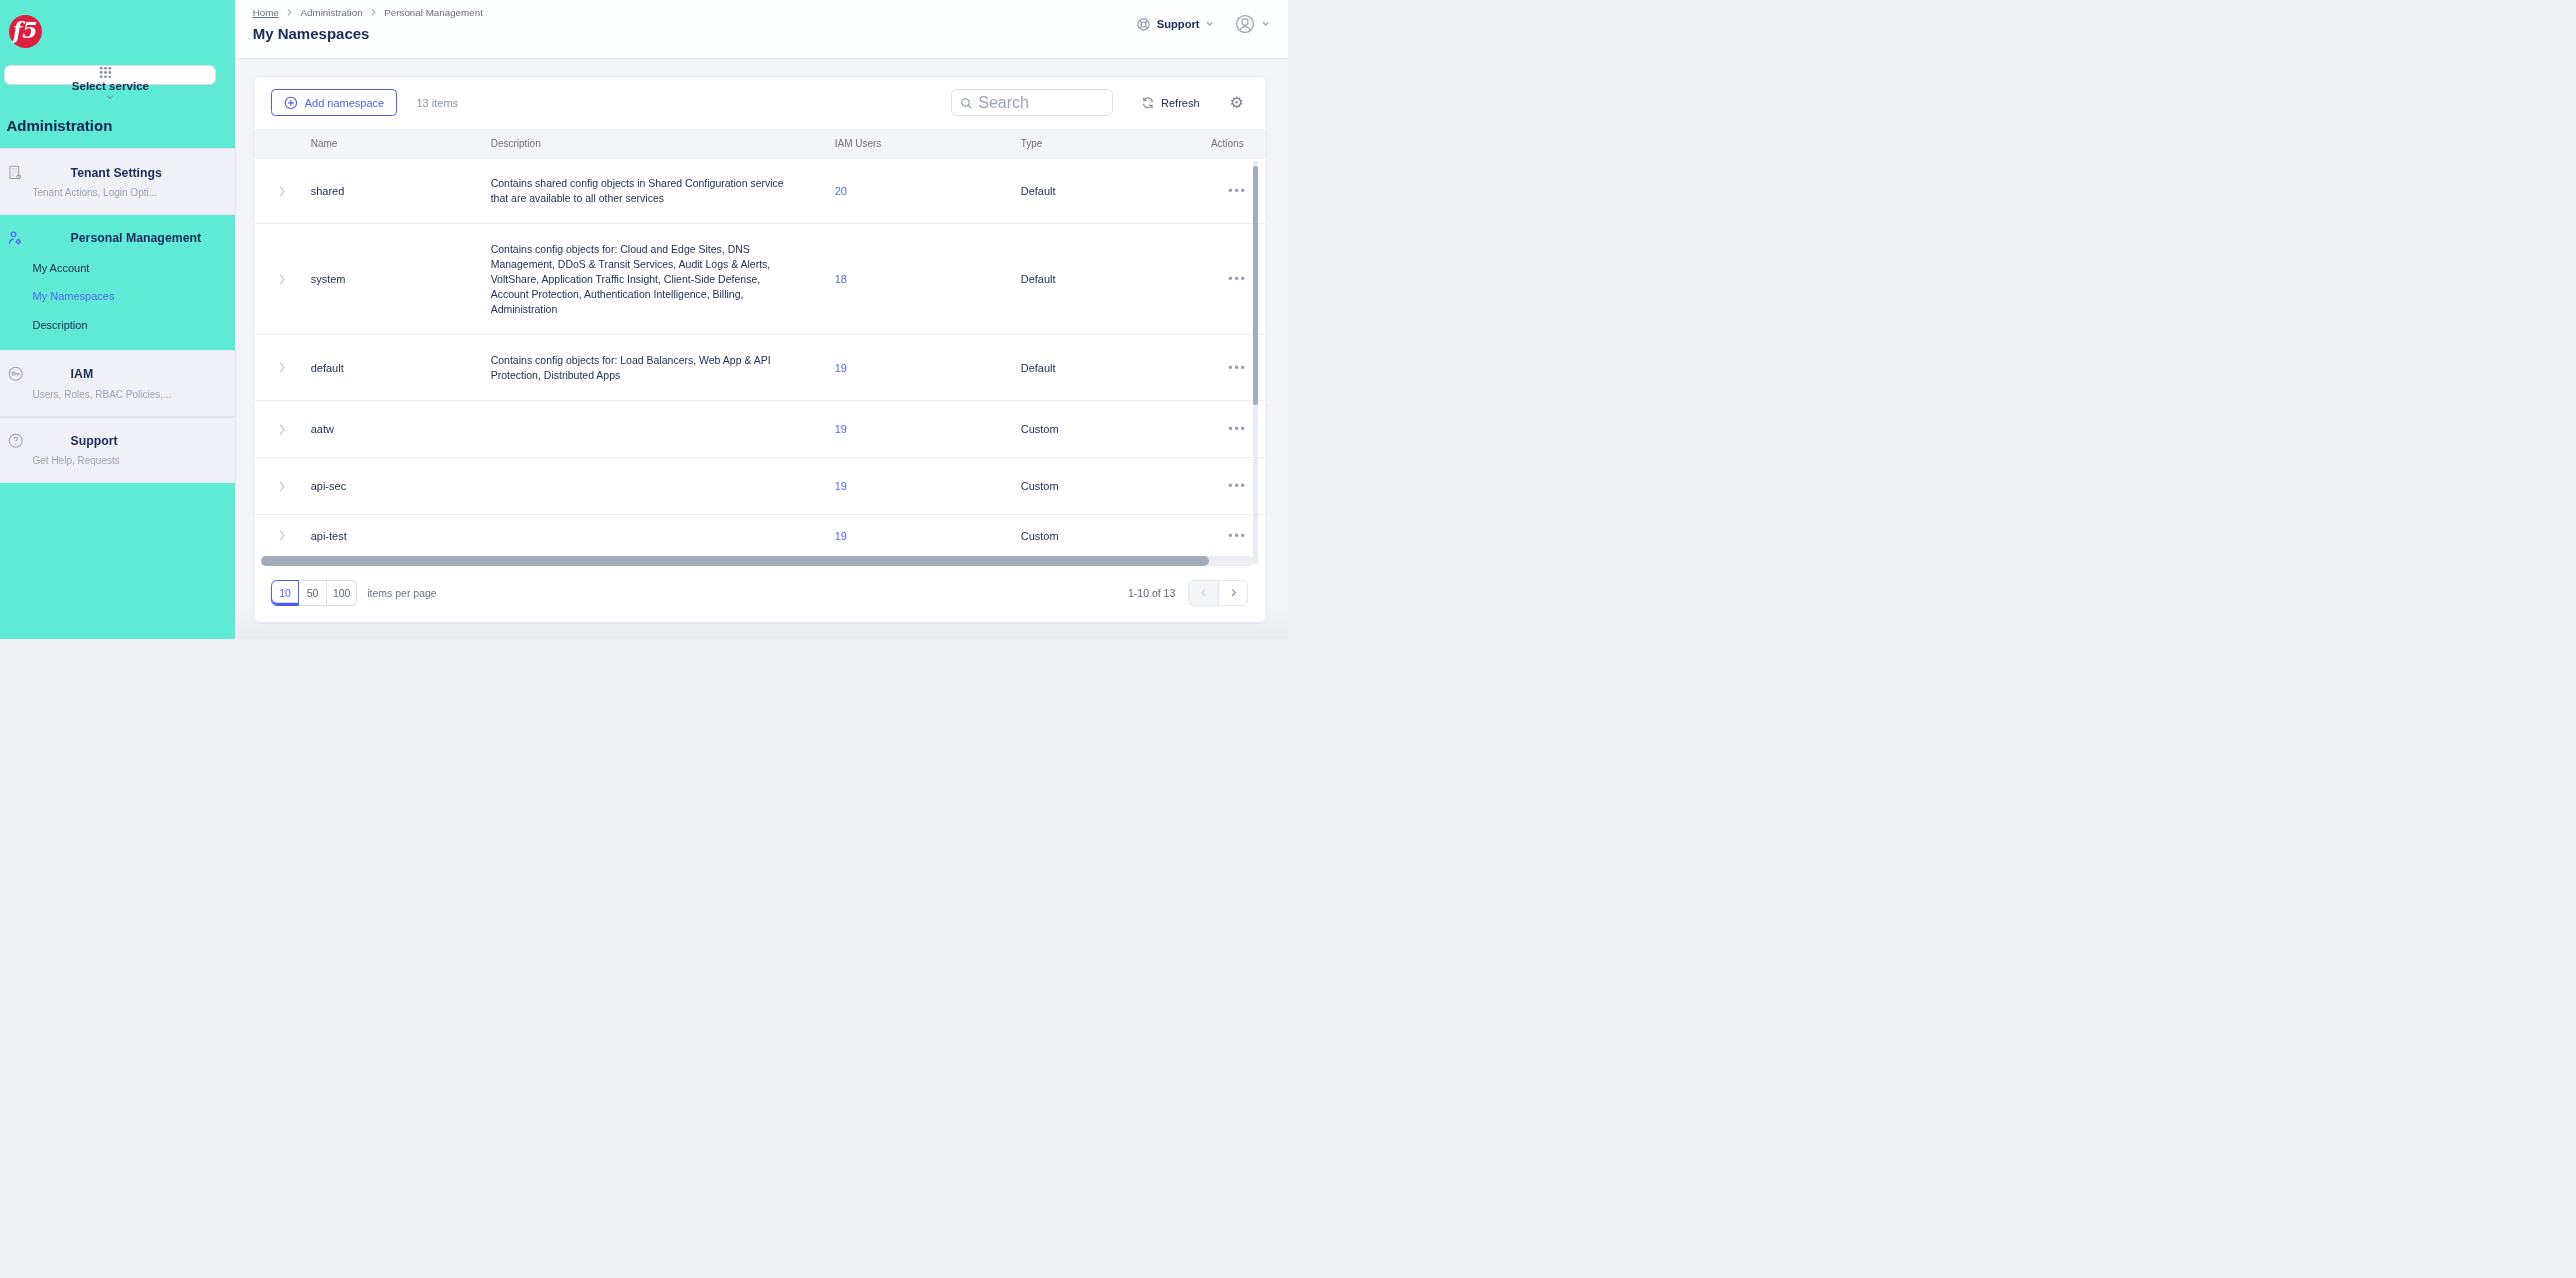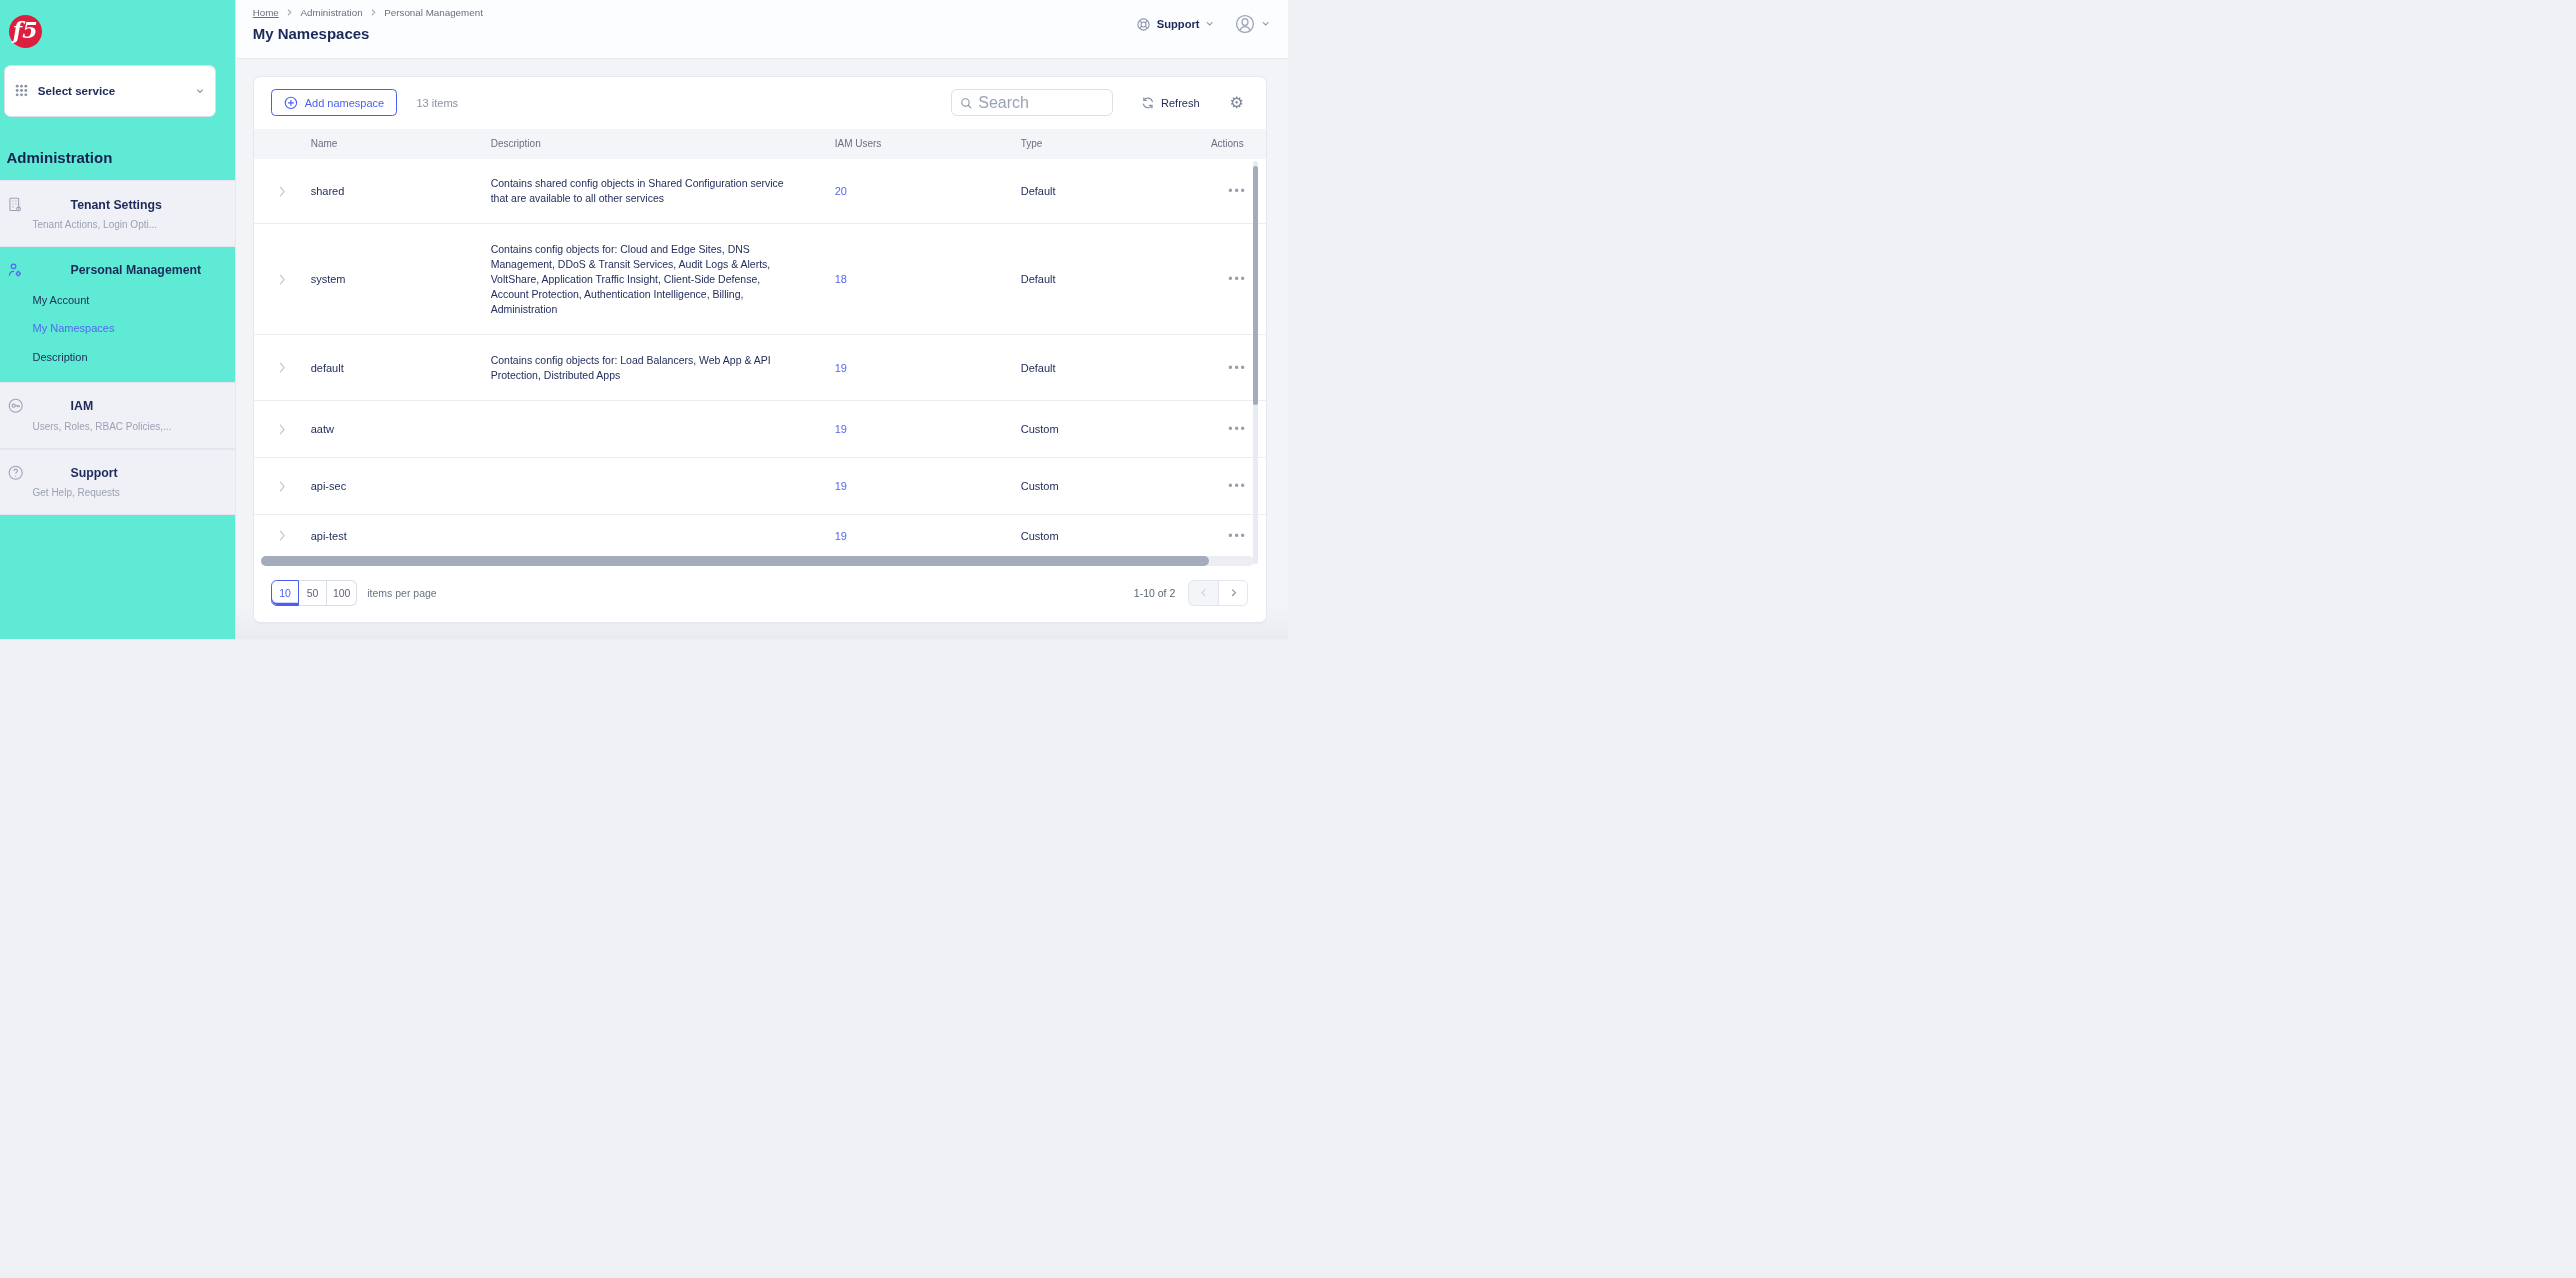--- a/index.html
+++ b/index.html
@@ -7,23 +7,23 @@
     font-family:"Liberation Sans", sans-serif; background:#eef0f4; }
   .app { display:flex; width:100%; height:100%; }
 
   
   .sidebar { width:236px; min-width:236px; height:100%; background:#5eead4;
     border-right:0.7px solid #e4e7ee; position:relative; }
   .logo { width:33px; height:33px; border-radius:50%; background:#dc1f3e;
     margin:14.5px 0 0 8.7px; display:flex; align-items:center; justify-content:center; }
   .logo span { color:#fff; font-family:"DejaVu Serif", serif; font-style:italic;
     font-weight:bold; font-size:22px; line-height:1; margin-top:-2.2px; }
-  .select-service { margin:17.4px 4.4px 0 4.4px; width:212px; height:52px; background:#fff;
+  .select-service { margin:17.4px 4.4px 0 4.4px; width:212px; height:20px; background:#fff;
     border:0.7px solid #d9dde7; border-radius:6.5px; display:flex; align-items:center;
-    padding:0 10px; cursor:pointer; }
+    padding:0 10px; cursor:pointer;flex-direction:column; }
   .select-service .grid { color:#8a93a6; margin-right:9.4px; display:flex; }
   .select-service .lbl { font-size:11.6px; font-weight:600; color:#1d2a5a; flex:1; text-align:left; }
   .select-service .chev { color:#8a93a6; display:flex; }
   .admin-title { font-size:15px; font-weight:700; color:#16224e; margin:32px 0 14.5px 6.5px; }
   .navsec { padding:14.5px 10px 16px 6.5px; }
   .navsec.shaded { background:#f0f1f6; border-top:0.7px solid #e3e6ee; border-bottom:0.7px solid #e3e6ee; }
   .navsec .head { display:flex; align-items:center; cursor:pointer; }
   .navsec .sicon { width:17.4px; color:#9aa3b5; margin-right:8.7px; display:flex; flex:none; }
   .navsec .sicon.blue { color:#5468f0; }
   .navsec .stitle { font-size:12.3px; font-weight:600; color:#1d2a5a;margin-left:38px; }
@@ -412,21 +412,21 @@
         </div>
 
         <div class="pagination">
           <div class="page-sizes">
             <button class="psize active">10</button>
             <button class="psize">50</button>
             <button class="psize">100</button>
           </div>
           <span class="ipp">items per page</span>
           <span class="pg-spacer"></span>
-          <span class="pg-range">1-10 of 2</span>
+          <span class="pg-range">1-10 of 13</span>
           <div class="pg-btns">
             <button class="pg-btn prev">
               <span style="display:flex">
                 <svg width="9.4" height="9.4" viewBox="0 0 14 14" fill="none" stroke="currentColor" stroke-width="1.8" stroke-linecap="round">
                     <polyline points="8.7,2.8 4.5,7 8.7,11.2"></polyline>
                   </svg>
                 </span>
             </button>
             <button class="pg-btn next">
               <span style="display:flex">

